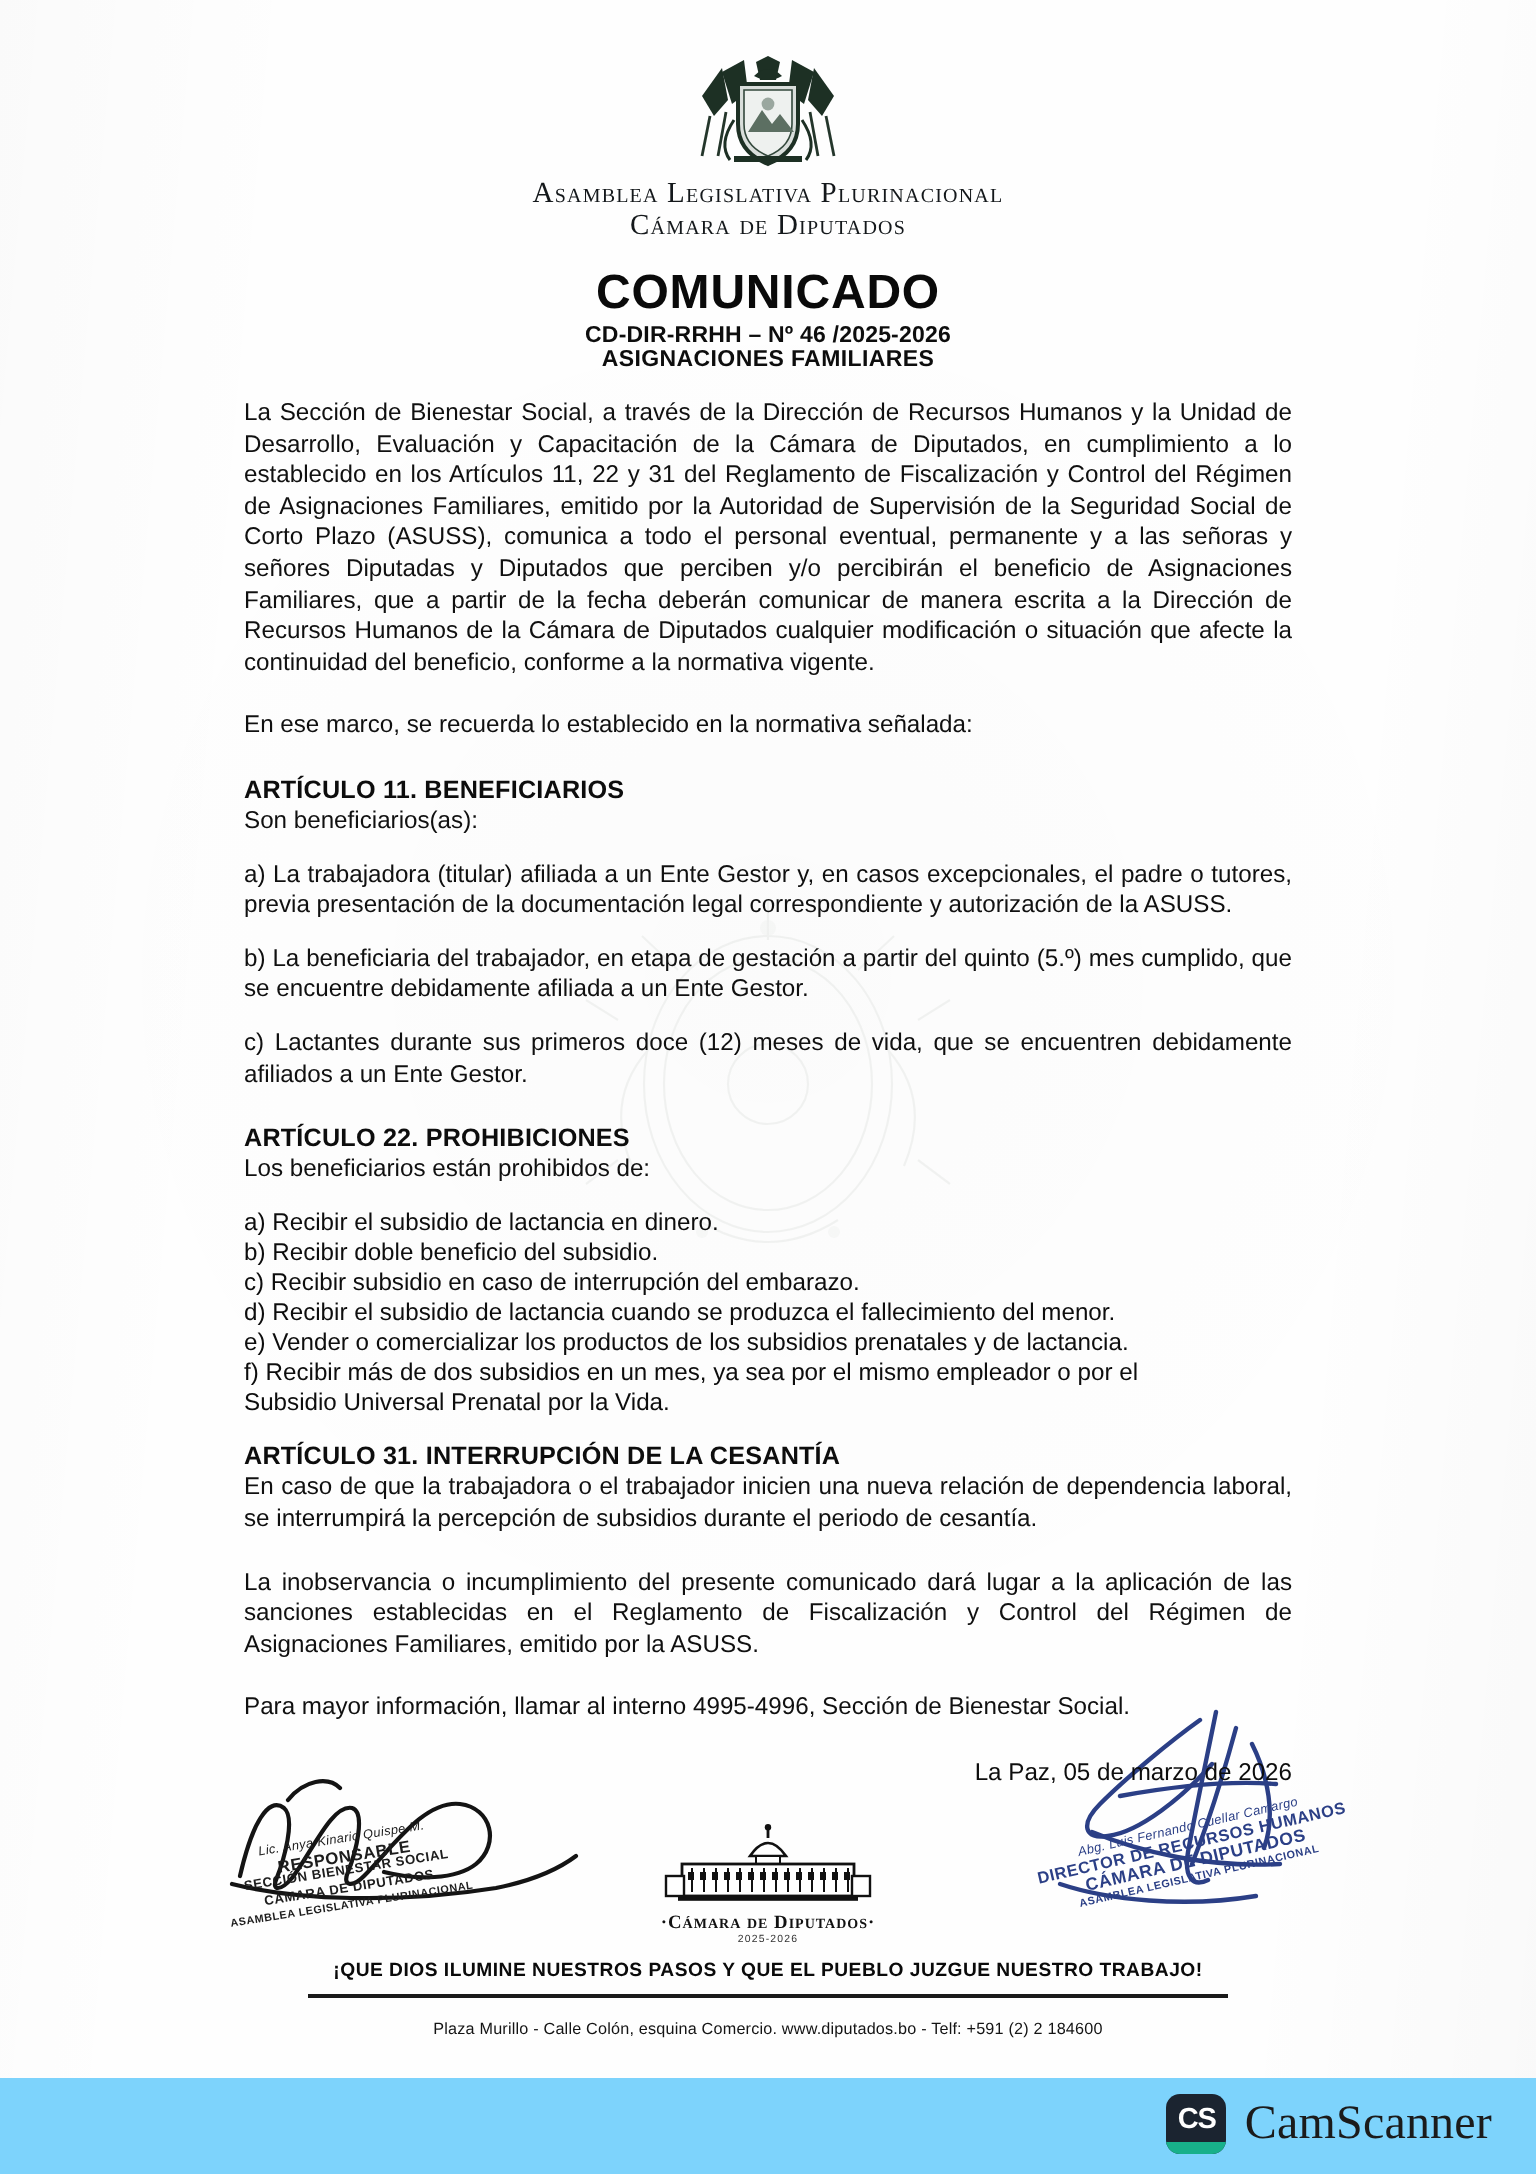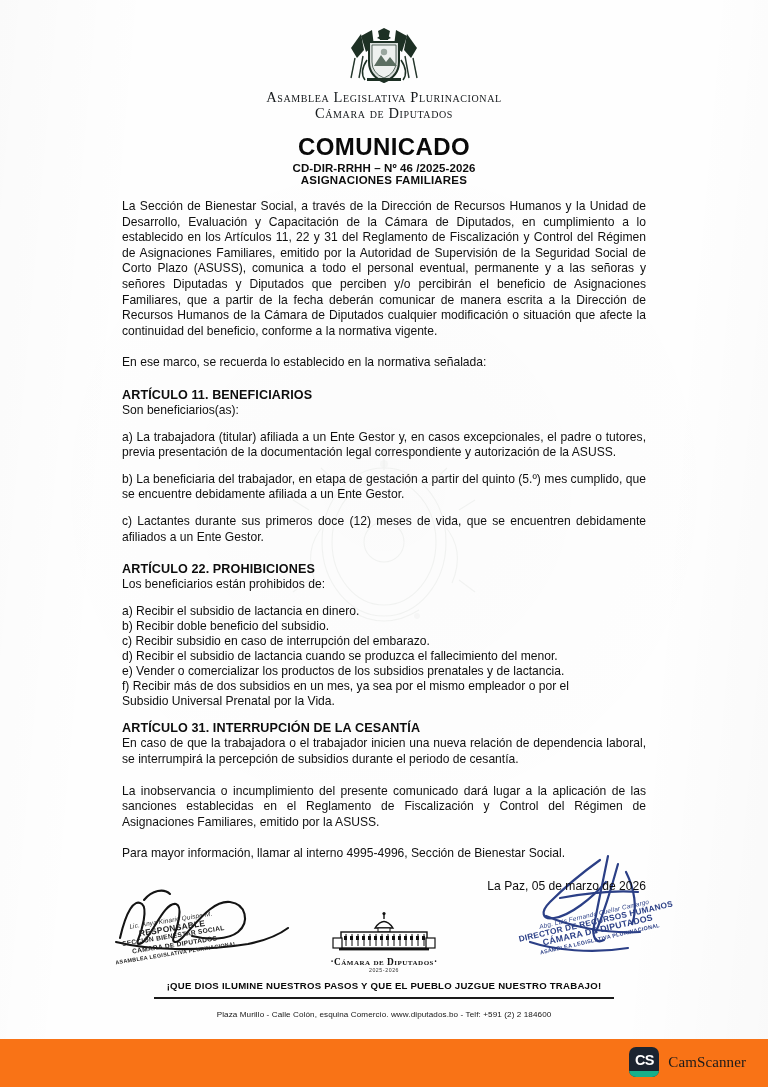--- a/index.html
+++ b/index.html
@@ -230,21 +230,21 @@
     pointer-events: none;
   }
 
   
   .cs-bar {
     position: absolute;
     left: 0;
     bottom: 0;
     width: 768px;
     height: 48px;
-    background: #f97316;
+    background: #7dd3fc;
     z-index: 8;
   }
   .cs-logo {
     position: absolute;
     right: 22px;
     top: 8px;
     display: flex;
     align-items: center;
     gap: 9px;
   }
@@ -268,21 +268,21 @@
     margin-bottom: 3px;
   }
   .cs-mark .cs-stripe {
     position: absolute;
     left: 0; bottom: 0;
     width: 100%; height: 6px;
     background: #18b08a;
   }
   .cs-word {
     font-family: "Liberation Serif", serif;
-    font-size: 15px;
+    font-size: 24px;
     color: #1b1b1b;
     letter-spacing: 0.1px;
   }
 </style>
 </head>
 <body>
 
 <div class="page">
 
   <div class="watermark">

